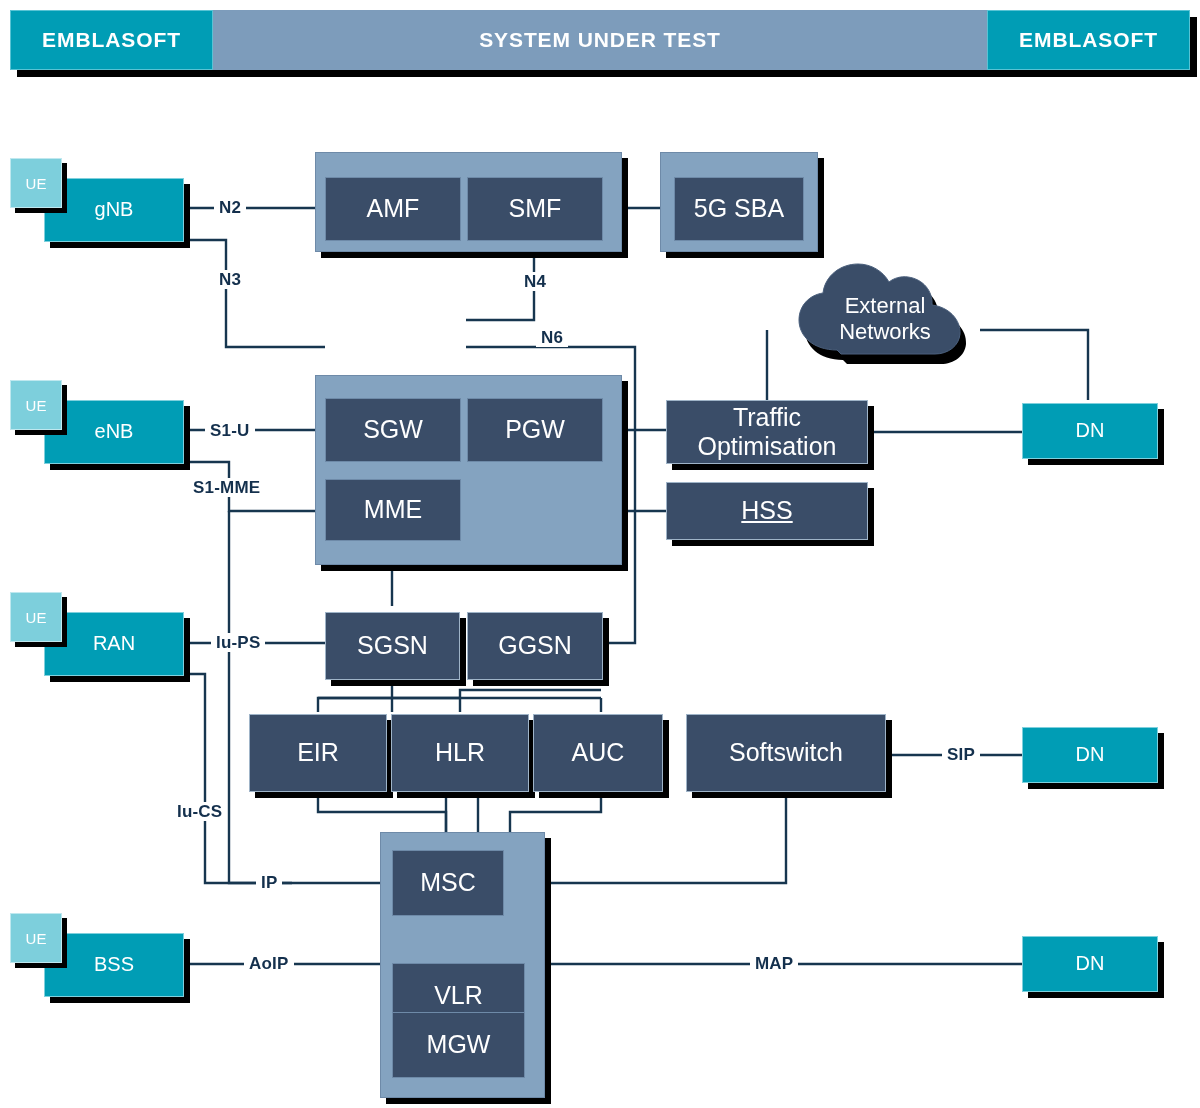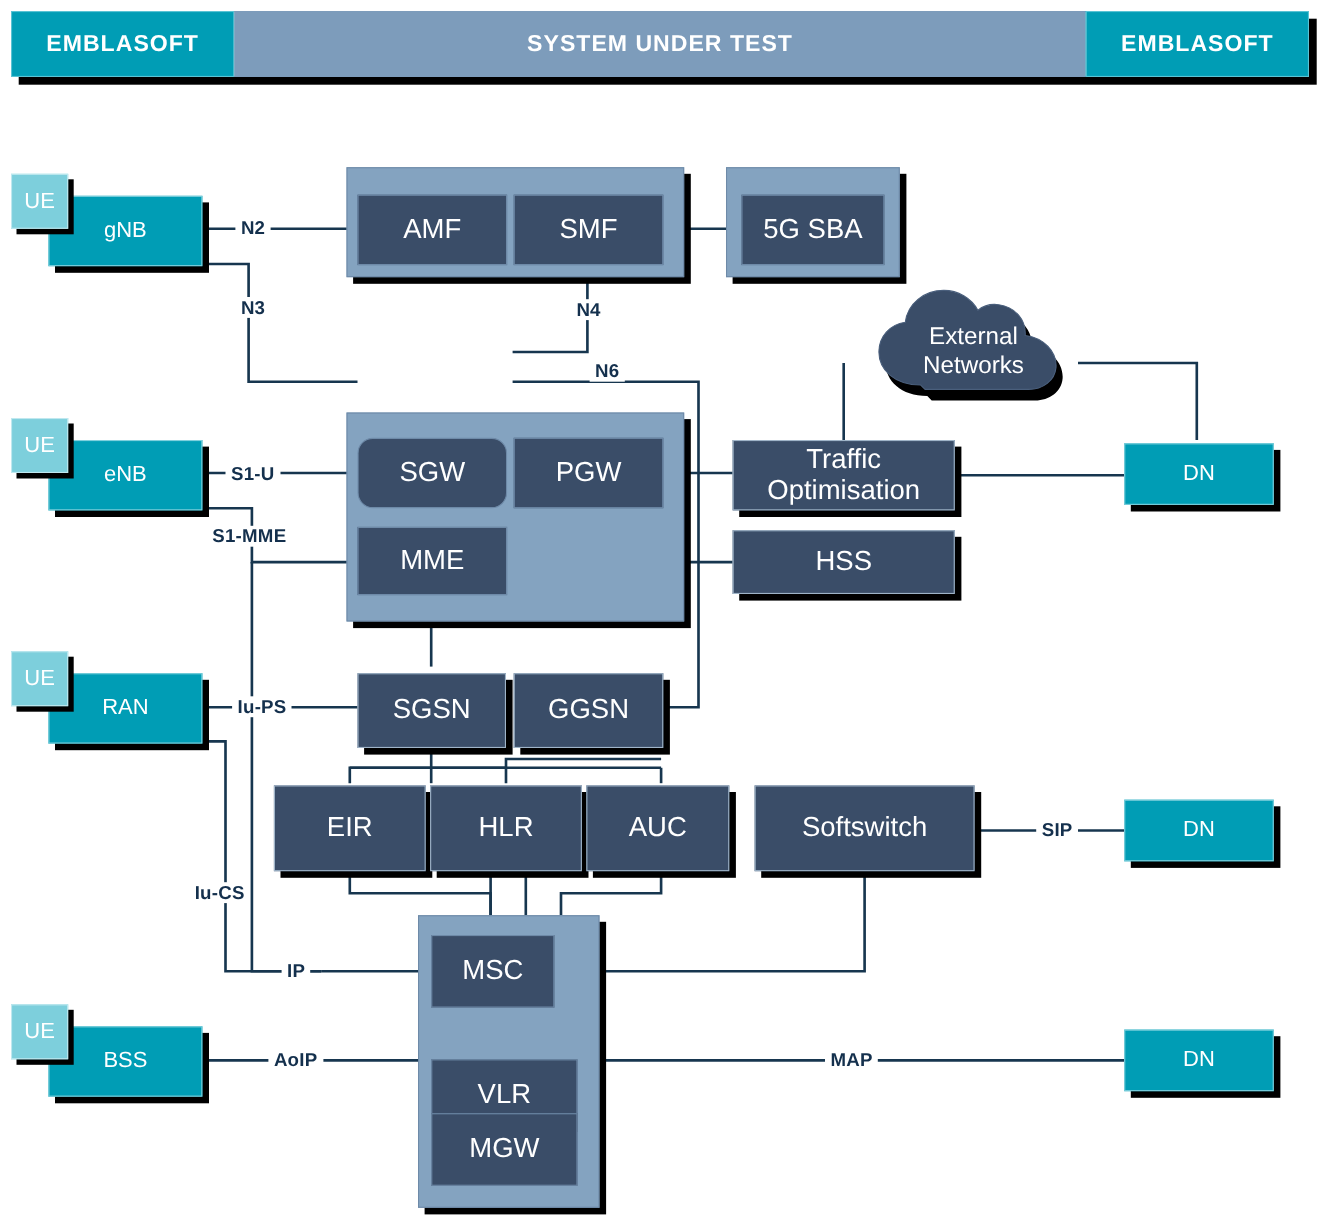--- a/index.html
+++ b/index.html
@@ -58,21 +58,21 @@
     z-index:3;
   }
 
   
   .ue-badge{
     position:absolute;
     background:#7dcfdc;
     border:1px solid #bfe8ef;
     box-shadow:5px 5px 0 0 #000000;
     color:#ffffff;
-    font-size:20px;
+    font-size:15px;
     display:flex;
     align-items:center;
     justify-content:center;
     z-index:7;
   }
 
   
   #header-bar{
     position:absolute;
     left:10px; top:10px;
@@ -264,35 +264,35 @@
   </div>
 
   <div class="ue-badge" style="left:10px;top:380px;width:50px;height:48px;">
     <span>UE</span>
   </div>
   <div class="node teal" style="left:44px;top:400px;width:140px;height:64px;">
     <span>eNB</span>
   </div>
 
   <div class="node slate" style="left:315px;top:375px;width:307px;height:190px;"></div>
-  <div class="node navy flat" style="left:325px;top:398px;width:136px;height:64px;border-radius:14px;">
+  <div class="node navy flat" style="left:325px;top:398px;width:136px;height:64px;">
     <span>SGW</span>
   </div>
   <div class="node navy flat" style="left:467px;top:398px;width:136px;height:64px;">
     <span>PGW</span>
   </div>
   <div class="node navy flat" style="left:325px;top:479px;width:136px;height:62px;">
     <span>MME</span>
   </div>
 
   <div class="node navy" style="left:666px;top:400px;width:202px;height:64px;flex-direction:column;">
     <span>Traffic</span>
     <span>Optimisation</span>
   </div>
-  <div class="node navy" style="left:666px;top:482px;width:202px;height:58px;">
+  <div class="node navy" style="left:666px;top:482px;width:202px;height:58px;text-decoration:underline;">
     <span>HSS</span>
   </div>
   <div class="node teal" style="left:1022px;top:403px;width:136px;height:56px;">
     <span>DN</span>
   </div>
 
   <div class="link-label" style="left:205px;top:421px;">S1-U</div>
   <div class="link-label" style="left:188px;top:478px;">S1-MME</div>
 
   <div class="ue-badge" style="left:10px;top:592px;width:50px;height:48px;">

